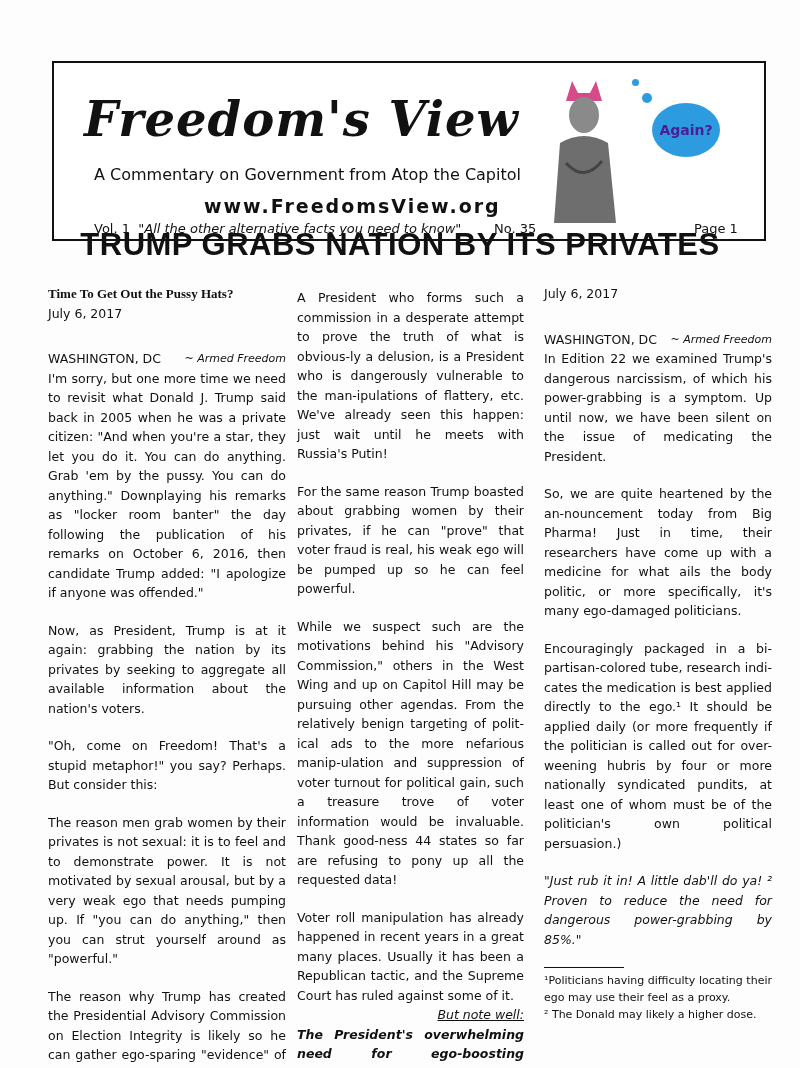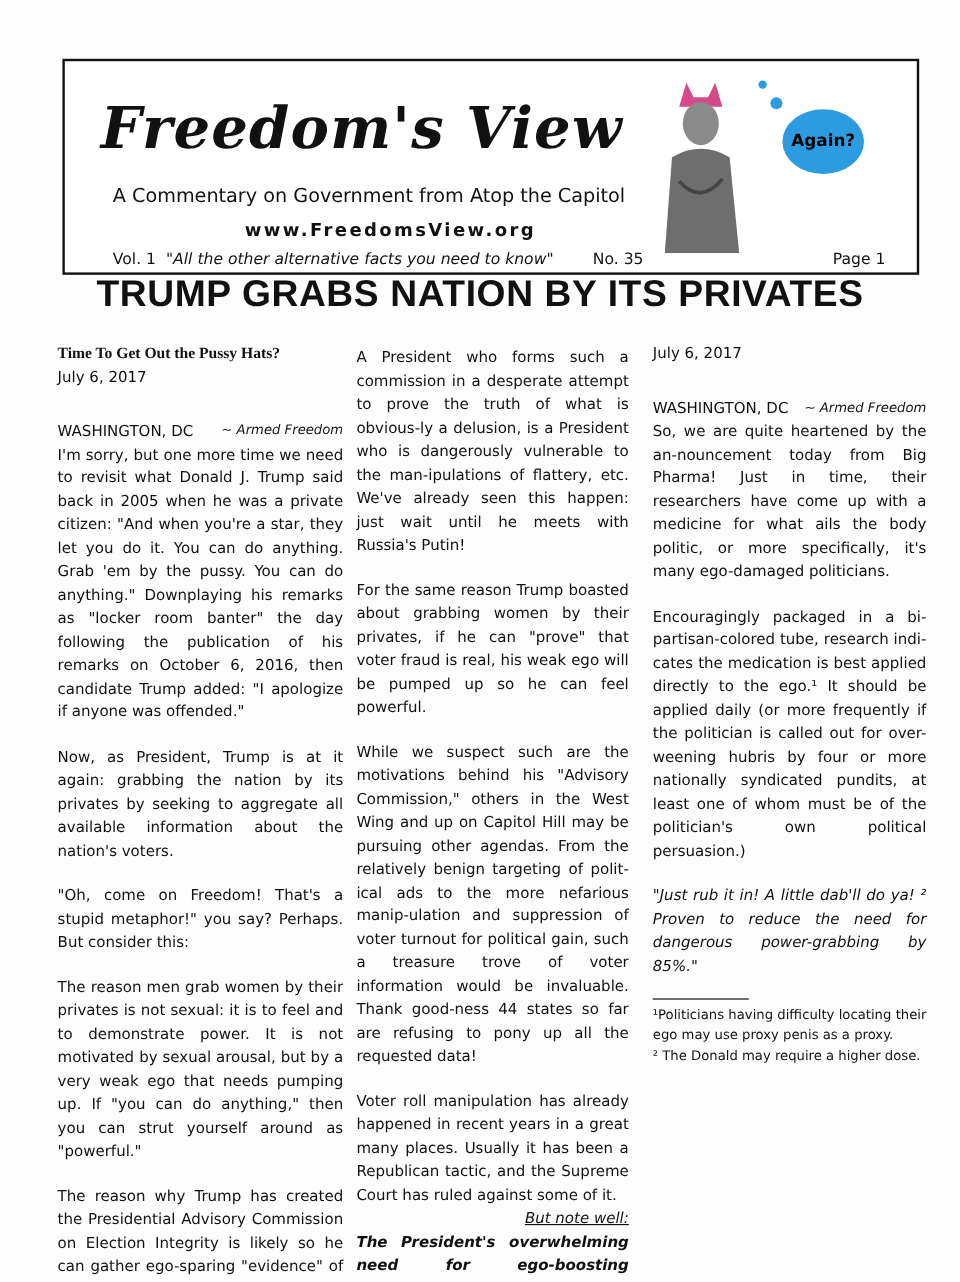--- a/index.html
+++ b/index.html
@@ -1,26 +1,26 @@
 <!DOCTYPE html>
 <html><head>
 <meta charset="utf-8">
 <style>
   html, body { margin:0; padding:0; }
   body { width:800px; height:1068px; background:#fdfdfd; font-family:"DejaVu Sans", sans-serif; color:#111; position:relative; overflow:hidden; }
-  .masthead { position:absolute; left:52px; top:49px; width:714px; height:180px; border:2px solid #111; background:#fff; box-sizing:border-box;padding-left:16px; }
+  .masthead { position:absolute; left:52px; top:61px; width:714px; height:180px; border:2px solid #111; background:#fff; box-sizing:border-box;padding-left:16px; }
   .title { position:absolute; left:30px; top:28px; font-family:"DejaVu Serif", serif; font-weight:bold; font-size:48px; letter-spacing:1px; font-style:italic; }
   .subtitle { position:absolute; left:40px; top:102px; font-size:16px;text-align:center; }
-  .url { position:absolute; left:150px; top:132px; font-size:15px; font-weight:bold; letter-spacing:2px; }
+  .url { position:absolute; left:150px; top:132px; font-size:19px; font-weight:bold; letter-spacing:2px; }
   .vol { position:absolute; left:40px; top:158px; font-size:13px; }
   .vol i { font-style:italic; }
   .no { position:absolute; left:440px; top:158px; font-size:13px; }
   .page { position:absolute; left:640px; top:158px; font-size:13px; }
   .statue { position:absolute; left:490px; top:10px; width:80px; height:150px; }
-  .bubble { position:absolute; left:598px; top:40px; width:68px; height:54px; border-radius:50%; background:#2d9be0; color:#000000; font-weight:bold; font-size:14px; display:flex; align-items:center; justify-content:center; }
+  .bubble { position:absolute; left:598px; top:40px; width:68px; height:54px; border-radius:50%; background:#2d9be0; color:#4c1d95; font-weight:bold; font-size:14px; display:flex; align-items:center; justify-content:center; }
   .dot1 { position:absolute; left:588px; top:30px; width:10px; height:10px; border-radius:50%; background:#2d9be0; }
   .dot2 { position:absolute; left:578px; top:16px; width:7px; height:7px; border-radius:50%; background:#2d9be0; }
   .headline { position:absolute; left:0; top:227px; width:800px; text-align:center; font-family:"Liberation Sans", sans-serif; font-weight:bold; font-size:31px; letter-spacing:0.5px; }
   .col { position:absolute; top:284px; font-size:12.5px; line-height:19.5px; text-align:justify; }
   .c1 { left:48px; width:238px; }
   .c2 { left:297px; width:227px; top:288px; }
   .c3 { left:544px; width:228px; }
   .col h3 { margin:0; font-size:13px; font-weight:bold;font-family:Liberation Serif, serif; }
   .col p { margin:0 0 18px 0; }
   .byline { display:flex; justify-content:space-between;margin-top:26px; }
@@ -75,19 +75,20 @@
   <div style="text-align:right;font-style:italic;text-decoration:underline">But note well:</div>
   <div style="font-weight:bold;font-style:italic">The President's overwhelming need for ego-boosting experiences opens the door to just such threats to our freedoms. It is a danger to us all.</div>
 </div>
 
 <div class="col c3">
   <div>July 6, 2017</div>
   <div class="byline">
       <span>WASHINGTON, DC</span>
       <i>~ Armed Freedom</i>
     </div>
+  <p>In Edition 22 we examined Trump's dangerous narcissism, of which his power-grabbing is a symptom. Up until now, we have been silent on the issue of medicating the President.</p>
   <p>So, we are quite heartened by the an-nouncement today from Big Pharma! Just in time, their researchers have come up with a medicine for what ails the body politic, or more specifically, it's many ego-damaged politicians.</p>
   <p style="margin-right:0">Encouragingly packaged in a bi-partisan-colored tube, research indi-cates the medication is best applied directly to the ego.¹ It should be applied daily (or more frequently if the politician is called out for over-weening hubris by four or more nationally syndicated pundits, at least one of whom must be of the politician's own political persuasion.)</p>
   <p style="font-style:italic">"Just rub it in! A little dab'll do ya! ² Proven to reduce the need for dangerous power-grabbing by 85%."</p>
   <div class="rule"></div>
-  <div class="foot">¹Politicians having difficulty locating their ego may use proxy penis as a proxy.</div>
-  <div class="foot">² The Donald may require a higher dose.</div>
+  <div class="foot">¹Politicians having difficulty locating their ego may use their feel as a proxy.</div>
+  <div class="foot">² The Donald may likely a higher dose.</div>
 </div>
 
 </body></html>

